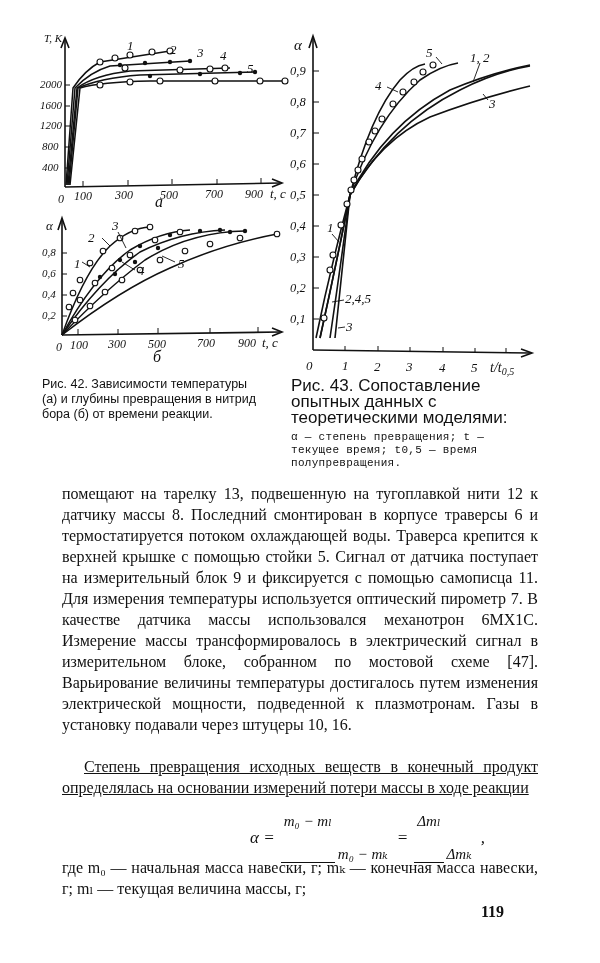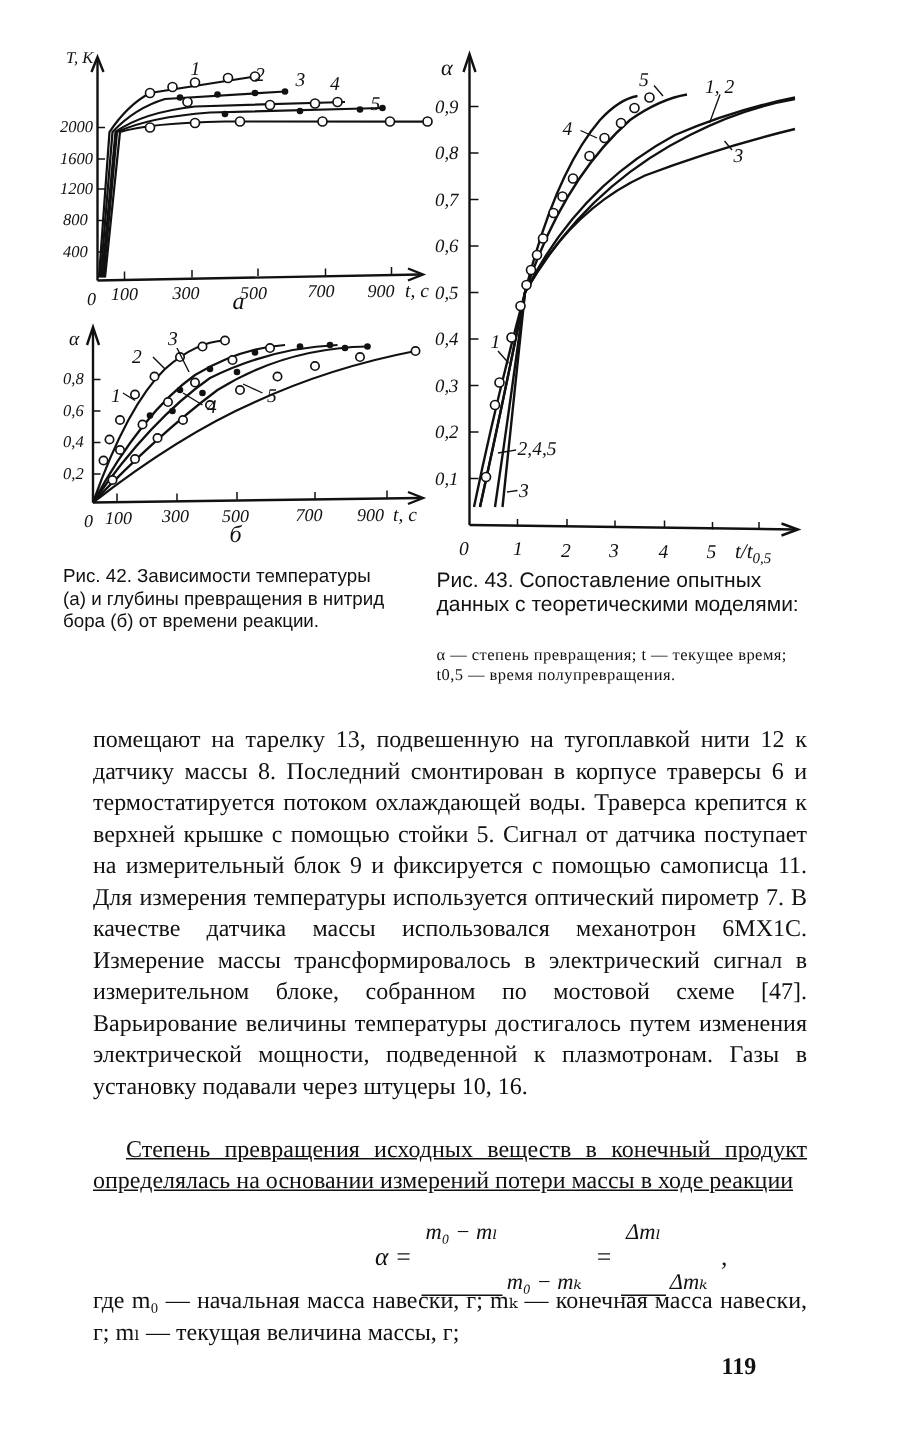--- a/index.html
+++ b/index.html
@@ -1,21 +1,21 @@
 <!DOCTYPE html>
 <html><head>
 <meta charset="utf-8">
 <style>
   html, body { margin:0; padding:0; background:#ffffff; }
   body { width:600px; height:963px; position:relative; overflow:hidden;
          font-family:"Liberation Serif", "DejaVu Serif", serif; color:#111; }
   .abs { position:absolute; }
   svg text { font-family:"Liberation Serif", serif; font-style:italic; fill:#111; }
   .cap { font-family:Liberation Sans, sans-serif; font-size:12.5px; line-height:15px; color:#111; }
-  .cap-small { font-family:Liberation Serif, serif; font-size:11px; line-height:13px; color:#111; }
+  .cap-small { font-family:Liberation Mono, monospace; font-size:11px; line-height:13px; color:#111; }
   .body-text { position:absolute; left:62px; width:476px; font-size:16px; line-height:21px;
                text-align:justify; color:#111; }
   .body-text p { margin:0; }
   .ind { text-indent:22px;text-decoration:underline; }
   .formula { position:absolute; left:250px; top:812px; font-size:17px; font-style:italic;
              display:flex; align-items:center; gap:6px; }
   .frac { display:inline-flex; font-size:15px; }
   .frac .num { border-bottom:1.3px solid #111; padding:0 3px 1px; }
   .frac .den { padding:1px 3px 0;margin-top:32px; }
   .pagenum { position:absolute; left:481px; top:903px; font-weight:bold; font-size:16px; }
@@ -281,21 +281,21 @@
     <line x1="42" y1="214" x2="49" y2="222"></line>
     <line x1="97" y1="67" x2="108" y2="72"></line>
     <line x1="146" y1="37" x2="152" y2="44"></line>
     <line x1="190" y1="43" x2="183" y2="62"></line>
     <line x1="198" y1="80" x2="193" y2="74"></line>
     <line x1="54" y1="280" x2="42" y2="282"></line>
     <line x1="55" y1="307" x2="48" y2="308"></line>
   </g>
 </svg>
 
-<div class="abs cap" style="left:291px;top:378px;width:244px;font-size:14px;line-height:16px">Рис. 43. Сопоставление опытных данных с теоретическими моделями:</div>
+<div class="abs cap" style="left:291px;top:378px;width:244px;font-size:17px;line-height:16px">Рис. 43. Сопоставление опытных данных с теоретическими моделями:</div>
 <div class="abs cap-small" style="left:291px;top:431px;width:244px;letter-spacing:0.3px">α — степень превращения; t — текущее время; t0,5 — время полупревращения.</div>
 
 <div class="body-text" style="top:483px">
   <p>помещают на тарелку 13, подвешенную на тугоплавкой нити 12 к датчику массы 8. Последний смонтирован в корпусе траверсы 6 и термостатируется потоком охлаждающей воды. Траверса крепится к верхней крышке с помощью стойки 5. Сигнал от датчика поступает на измерительный блок 9 и фиксируется с помощью самописца 11. Для измерения температуры используется оптический пирометр 7. В качестве датчика массы использовался механотрон 6МХ1С. Измерение массы трансформировалось в электрический сигнал в измерительном блоке, собранном по мостовой схеме [47]. Варьирование величины температуры достигалось путем изменения электрической мощности, подведенной к плазмотронам. Газы в установку подавали через штуцеры 10, 16.</p>
 </div>
 <div class="body-text" style="top:756px">
   <p class="ind">Степень превращения исходных веществ в конечный продукт определялась на основании измерений потери массы в ходе реакции</p>
 </div>
 
 <div class="formula">

